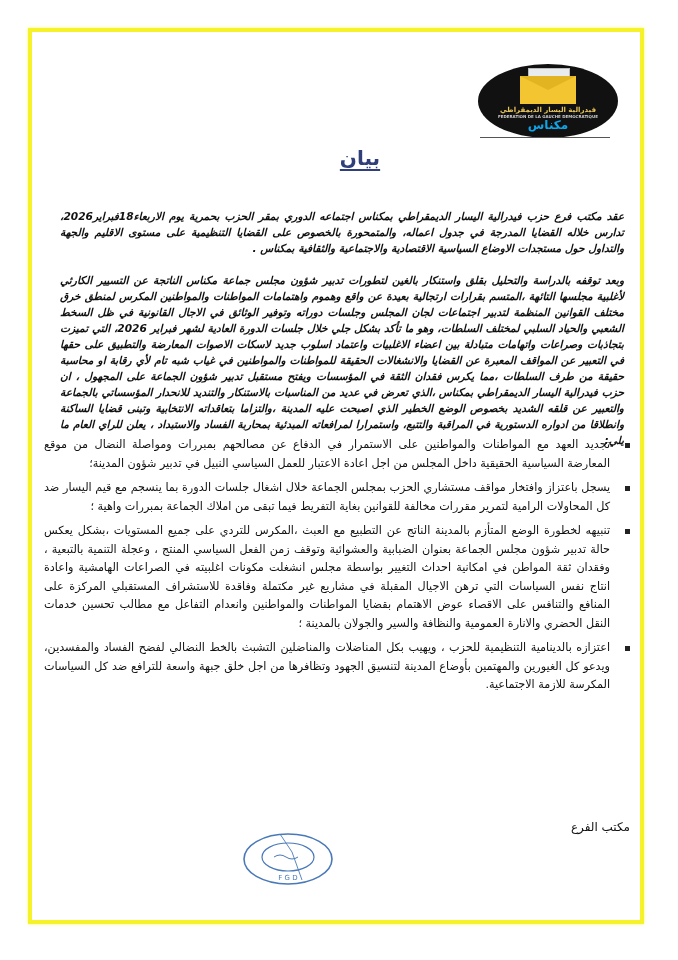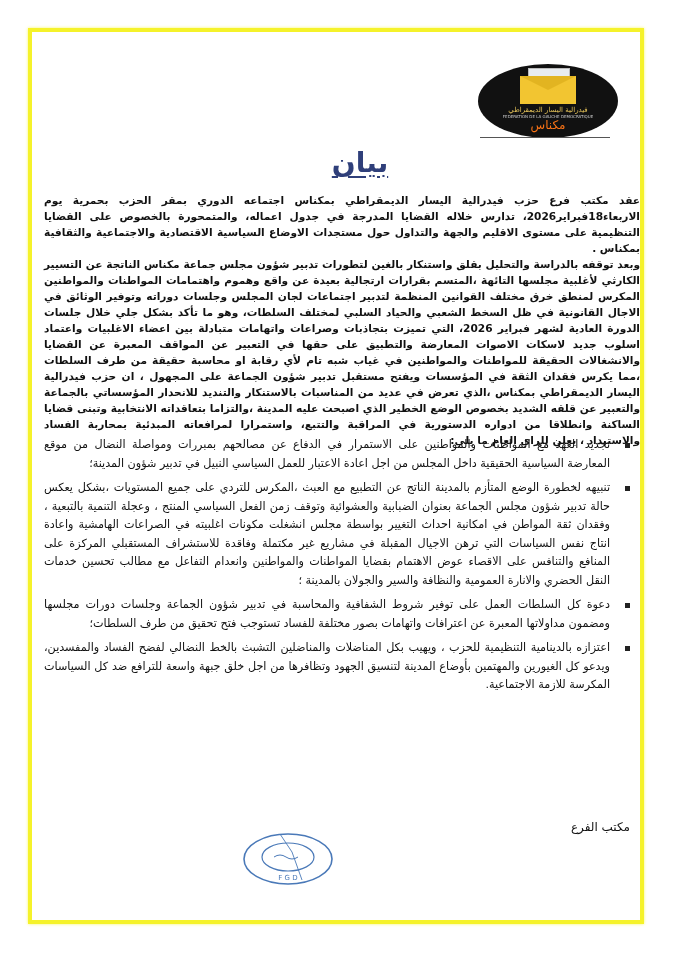--- a/index.html
+++ b/index.html
@@ -3,46 +3,46 @@
   <meta charset="utf-8">
   <style>
     html, body { margin: 0; padding: 0; background: #ffffff; }
     body { width: 678px; height: 960px; position: relative; overflow: hidden; font-family: "DejaVu Sans", sans-serif; }
     .frame {
       position: absolute; left: 28px; top: 28px; width: 616px; height: 896px;
       border: 4px solid #f5f22a; box-shadow: 0 0 3px #f8f66a; box-sizing: border-box;
     }
     .logo {
       position: absolute; left: 478px; top: 64px; width: 140px; height: 74px;
-      background: #111; border-radius: 50%; overflow: hidden;
+      background: #111; border-radius: 50%; overflow: hidden; font-weight: bold;
     }
     .logo .env {
       position: absolute; left: 42px; top: 12px; width: 56px; height: 28px; background: #f2c531;
     }
     .logo .paper {
       position: absolute; left: 50px; top: 4px; width: 40px; height: 22px; background: #e8ecef; border: 1px solid #bbb;
     }
     .logo .flap {
       position: absolute; left: 42px; top: 12px; width: 0; height: 0;
       border-left: 28px solid transparent; border-right: 28px solid transparent; border-top: 14px solid #e2b421;
     }
     .logo .lname { position: absolute; left: 0; right: 0; top: 42px; text-align: center; color: #e6c45a; font-size: 7px; line-height: 8px; }
     .logo .lsub { position: absolute; left: 0; right: 0; top: 50px; text-align: center; color: #cfcfcf; font-size: 4px; line-height: 5px; }
-    .logo .lcity { position: absolute; left: 0; right: 0; top: 54px; text-align: center; color: #f97316; font-size: 12px; line-height: 14px; }
+    .logo .lcity { position: absolute; left: 0; right: 0; top: 54px; text-align: center; color: #0ea5e9; font-size: 12px; line-height: 14px; }
     .logo-line { position: absolute; left: 480px; top: 137px; width: 130px; height: 1px; background: #555; }
     .title {
       position: absolute; left: 300px; top: 146px; width: 120px; text-align: center;
-      font-family: "DejaVu Sans", sans-serif; font-weight: bold; font-size: 28px; color: #2f3f7a;
+      font-family: "DejaVu Sans", sans-serif; font-weight: bold; font-size: 20px; color: #2f3f7a;
       text-decoration: underline; text-underline-offset: 4px;
     }
     .intro {
       position: absolute; left: 44px; top: 192px; width: 596px; direction: rtl; text-align: justify;
       font-family: "DejaVu Sans", sans-serif; font-weight: bold; font-size: 10.6px; line-height: 16px; color: #111;
     }
-    .intro p { margin: 0; }
+    .intro p { margin: 16px; font-style: italic; }
     .points {
       position: absolute; left: 44px; top: 436px; width: 592px; direction: rtl; text-align: justify;
       font-family: "DejaVu Sans", sans-serif; font-size: 11.2px; line-height: 18.5px; color: #111;
       margin: 0; padding: 0; list-style: none;
     }
     .points li { position: relative; padding-right: 26px; margin-bottom: 6px; }
     .points li .bullet {
       position: absolute; right: 6px; top: 7px; width: 5px; height: 5px; background: #222;
     }
     .signature {
@@ -75,25 +75,28 @@
   <p>وبعد توقفه بالدراسة والتحليل بقلق واستنكار بالغين لتطورات تدبير شؤون مجلس جماعة مكناس الناتجة عن التسيير الكارثي لأغلبية مجلسها التائهة ،المتسم بقرارات ارتجالية بعيدة عن واقع وهموم واهتمامات المواطنات والمواطنين المكرس لمنطق خرق مختلف القوانين المنظمة لتدبير اجتماعات لجان المجلس وجلسات دوراته وتوفير الوثائق في الاجال القانونية في ظل السخط الشعبي والحياد السلبي لمختلف السلطات، وهو ما تأكد بشكل جلي خلال جلسات الدورة العادية لشهر فبراير 2026، التي تميزت بتجاذبات وصراعات واتهامات متبادلة بين اعضاء الاغلبيات واعتماد اسلوب جديد لاسكات الاصوات المعارضة والتطبيق على حقها في التعبير عن المواقف المعبرة عن القضايا والانشغالات الحقيقة للمواطنات والمواطنين في غياب شبه تام لأي رقابة او محاسبة حقيقة من طرف السلطات ،مما يكرس فقدان الثقة في المؤسسات ويفتح مستقبل تدبير شؤون الجماعة على المجهول ، ان حزب فيدرالية اليسار الديمقراطي بمكناس ،الذي تعرض في عديد من المناسبات بالاستنكار والتنديد للانحدار المؤسساتي بالجماعة والتعبير عن قلقه الشديد بخصوص الوضع الخطير الذي اصبحت عليه المدينة ،والتزاما بتعاقداته الانتخابية وتبنى قضايا الساكنة وانطلاقا من ادواره الدستورية في المراقبة والتتبع، واستمرارا لمرافعاته المبدئية بمحاربة الفساد والاستبداد ، يعلن للراي العام ما يلي:</p>
 </div>
 
 <ul class="points">
   <li>
     <span class="bullet"></span>
     <span>تجديد العهد مع المواطنات والمواطنين على الاستمرار في الدفاع عن مصالحهم بمبررات ومواصلة النضال من موقع المعارضة السياسية الحقيقية داخل المجلس من اجل اعادة الاعتبار للعمل السياسي النبيل في تدبير شؤون المدينة؛</span>
   </li>
   <li>
     <span class="bullet"></span>
+    <span>يسجل باعتزاز وافتخار مواقف مستشاري الحزب بمجلس الجماعة خلال اشغال جلسات الدورة بما ينسجم مع قيم اليسار ضد كل المحاولات الرامية لتمرير مقررات مخالفة للقوانين بغاية التفريط فيما تبقى من املاك الجماعة بمبررات واهية ؛</span>
+  </li>
+  <li>
+    <span class="bullet"></span>
     <span>تنبيهه لخطورة الوضع المتأزم بالمدينة الناتج عن التطبيع مع العبث ،المكرس للتردي على جميع المستويات ،بشكل يعكس حالة تدبير شؤون مجلس الجماعة بعنوان الضبابية والعشوائية وتوقف زمن الفعل السياسي المنتج ، وعجلة التنمية بالتبعية ، وفقدان ثقة المواطن في امكانية احداث التغيير بواسطة مجلس انشغلت مكونات اغلبيته في الصراعات الهامشية واعادة انتاج نفس السياسات التي ترهن الاجيال المقبلة في مشاريع غير مكتملة وفاقدة للاستشراف المستقبلي المركزة على المنافع والتنافس على الاقصاء عوض الاهتمام بقضايا المواطنات والمواطنين وانعدام التفاعل مع مطالب تحسين خدمات النقل الحضري والانارة العمومية والنظافة والسير والجولان بالمدينة ؛</span>
   </li>
   <li>
     <span class="bullet"></span>
-    <span>دعوة كل السلطات العمل على توفير شروط الشفافية والمحاسبة في تدبير شؤون الجماعة وجلسات دورات مجلسها ومضمون مداولاتها المعبرة عن اعترافات واتهامات بصور مختلفة للفساد تستوجب فتح تحقيق من طرف السلطات؛</span>
   </li>
   <li>
     <span class="bullet"></span>
     <span>اعتزازه بالدينامية التنظيمية للحزب ، ويهيب بكل المناضلات والمناضلين التشبث بالخط النضالي لفضح الفساد والمفسدين، ويدعو كل الغيورين والمهتمين بأوضاع المدينة لتنسيق الجهود وتظافرها من اجل خلق جبهة واسعة للترافع ضد كل السياسات المكرسة للازمة الاجتماعية.</span>
   </li>
 </ul>
 
 <div class="signature">مكتب الفرع</div>
 
 <svg class="stamp" viewBox="0 0 96 58">

